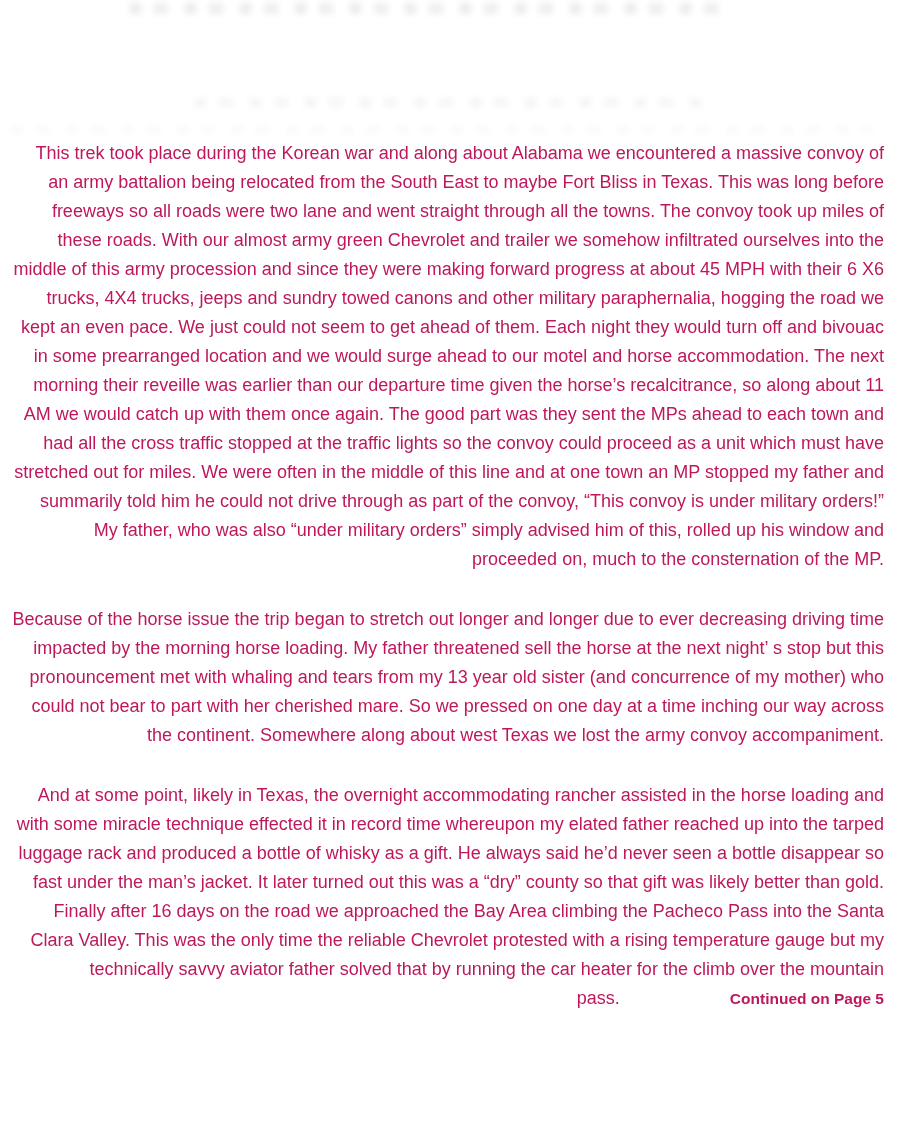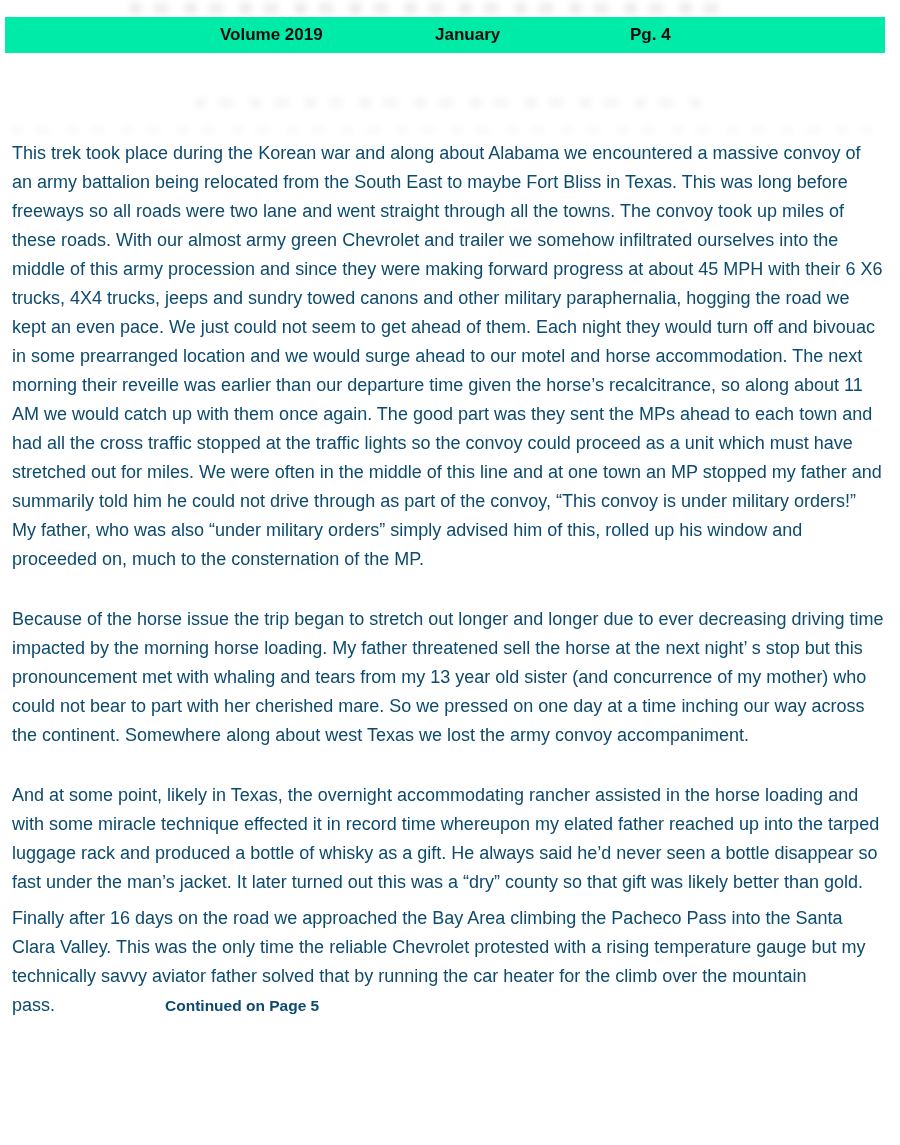--- a/index.html
+++ b/index.html
@@ -66,48 +66,43 @@
   .content {
     position: absolute;
     top: 139px;
     left: 12px;
     width: 872px;
   }
   .content p {
     margin: 0 0 31px 0;
     font-size: 18px;
     line-height: 29px;
-    color: #0c4a6e;
-    text-align: left;
+    color: #be185d;
+    text-align: right;
   }
   .content p.tight {
-    margin-bottom: 7px;
+    margin-bottom: 0;
   }
   .content p.last {
     margin-bottom: 0;
   }
   .continued {
     font-weight: bold;
     font-size: 15.5px;
     margin-left: 110px;
     white-space: nowrap;
   }
 </style>
 </head>
 <body>
 
 <div class="page">
 
   <div class="ghost g1"></div>
 
-  <div class="header-bar" style="background: rgb(0, 235, 168);">
-    <span class="hb volume">Volume 2019</span>
-    <span class="hb month">January</span>
-    <span class="hb pagenum">Pg. 4</span>
-  </div>
 
 
   <div class="ghost g2"></div>
   <div class="ghost g3"></div>
 
   <div class="content">
     <p>This trek took place during the Korean war and along about Alabama we encountered a massive convoy of an army battalion being relocated from the South East to maybe Fort Bliss in Texas. This was long before freeways so all roads were two lane and went straight through all the towns. The convoy took up miles of these roads. With our almost army green Chevrolet and trailer we somehow infiltrated ourselves into the middle of this army procession and since they were making forward progress at about 45 MPH with their 6 X6 trucks, 4X4 trucks, jeeps and sundry towed canons and other military paraphernalia, hogging the road we kept an even pace. We just could not seem to get ahead of them. Each night they would turn off and bivouac in some prearranged location and we would surge ahead to our motel and horse accommodation. The next morning their reveille was earlier than our departure time given the horse’s recalcitrance, so along about 11 AM we would catch up with them once again. The good part was they sent the MPs ahead to each town and had all the cross traffic stopped at the traffic lights so the convoy could proceed as a unit which must have stretched out for miles. We were often in the middle of this line and at one town an MP stopped my father and summarily told him he could not drive through as part of the convoy, “This convoy is under military orders!” My father, who was also “under military orders” simply advised him of this, rolled up his window and proceeded on, much to the consternation of the MP.</p>
     <p>Because of the horse issue the trip began to stretch out longer and longer due to ever decreasing driving time impacted by the morning horse loading. My father threatened sell the horse at the next night’ s stop but this pronouncement met with whaling and tears from my 13 year old sister (and concurrence of my mother) who could not bear to part with her cherished mare. So we pressed on one day at a time inching our way across the continent. Somewhere along about west Texas we lost the army convoy accompaniment.</p>
     <p class="tight">And at some point, likely in Texas, the overnight accommodating rancher assisted in the horse loading and with some miracle technique effected it in record time whereupon my elated father reached up into the tarped luggage rack and produced a bottle of whisky as a gift. He always said he’d never seen a bottle disappear so fast under the man’s jacket. It later turned out this was a “dry” county so that gift was likely better than gold.</p>
     <p class="last"><span>Finally after 16 days on the road we approached the Bay Area climbing the Pacheco Pass into the Santa Clara Valley. This was the only time the reliable Chevrolet protested with a rising temperature gauge but my technically savvy aviator father solved that by running the car heater for the climb over the mountain pass.</span><span class="continued">Continued on Page 5</span></p>

